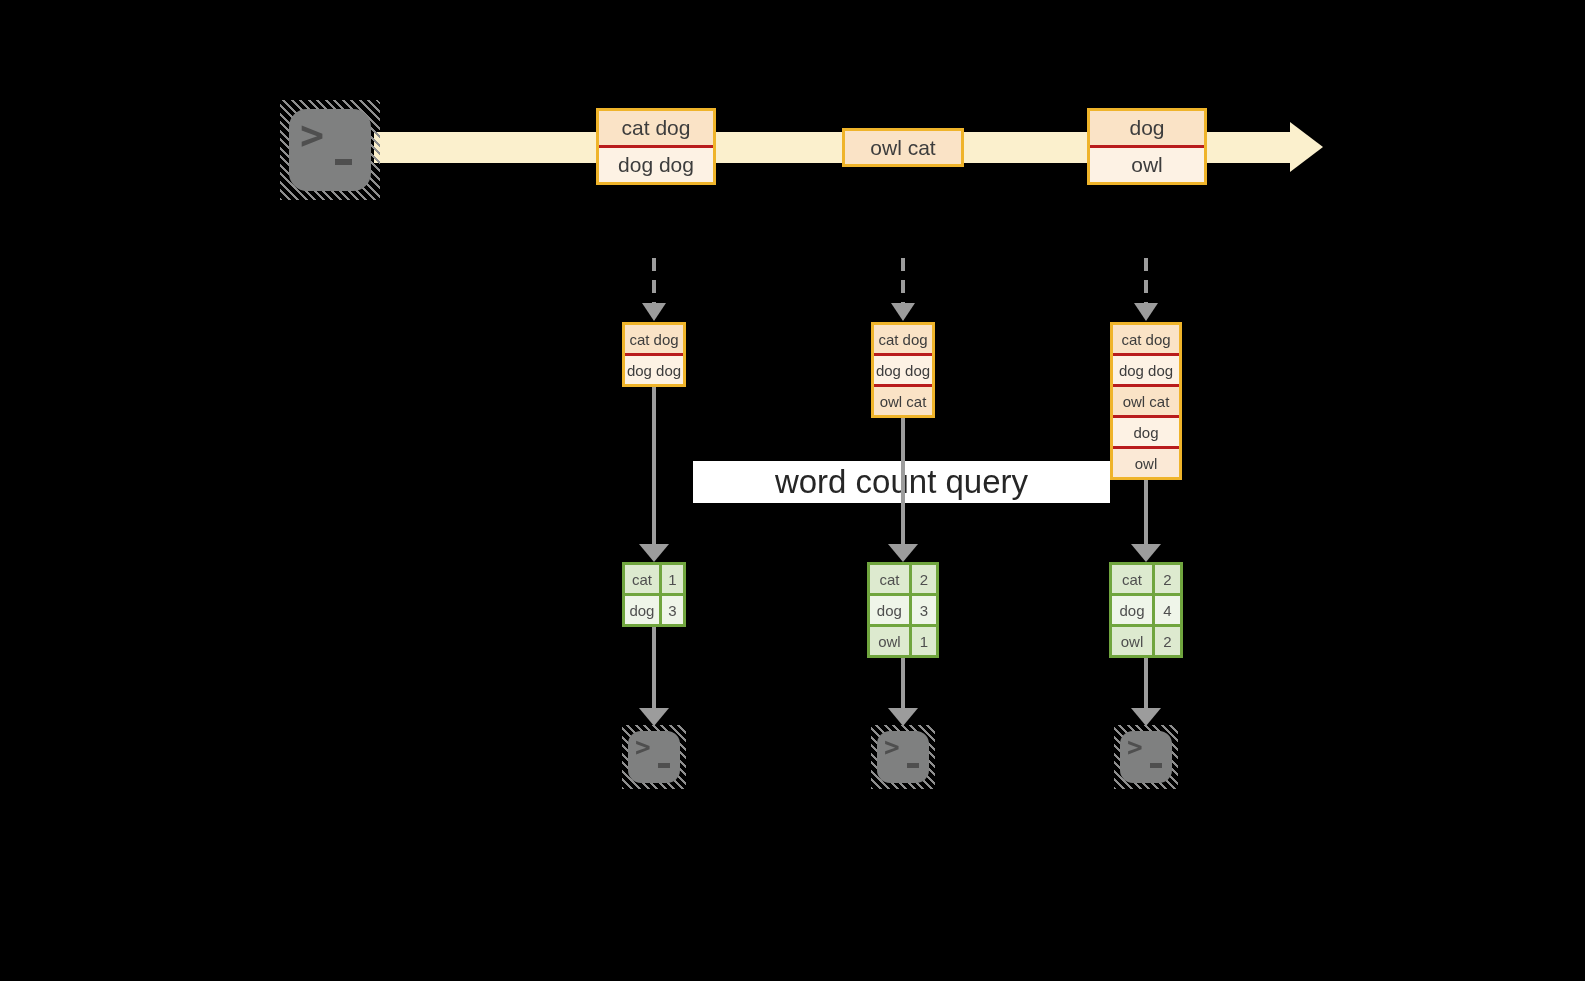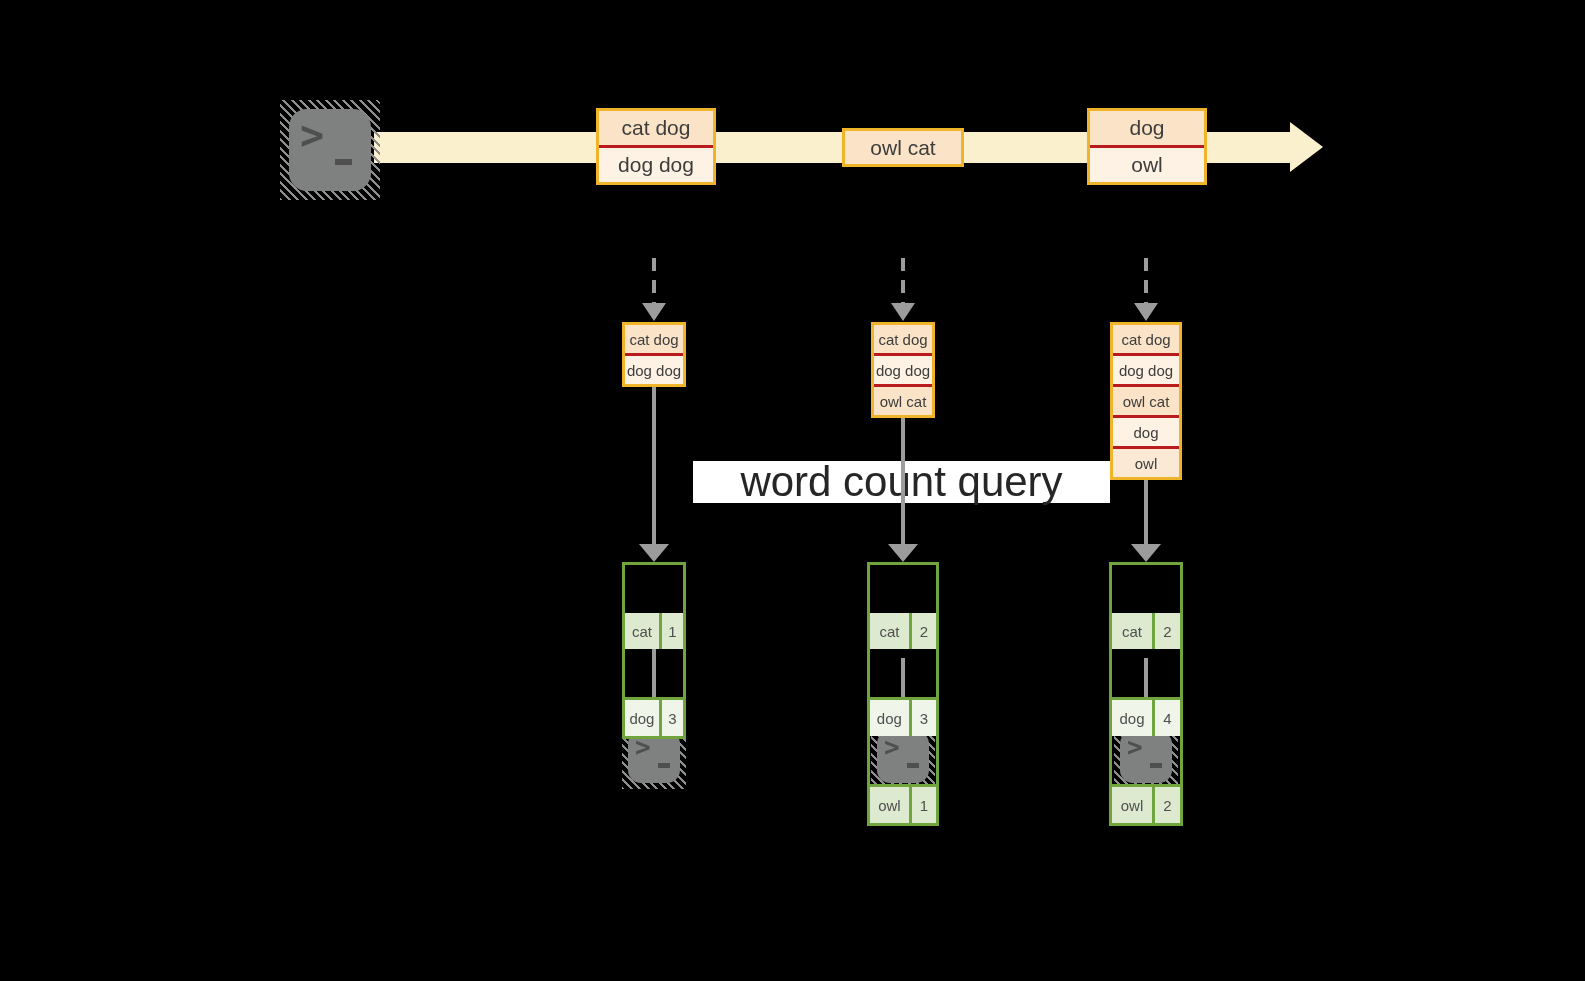--- a/index.html
+++ b/index.html
@@ -34,26 +34,26 @@
     background:repeating-linear-gradient(to bottom, #9c9c9c 0 13px, transparent 13px 22px); }
   .ahead { width:0; height:0;
     border-left:15px solid transparent; border-right:15px solid transparent;
     border-top:18px solid #9c9c9c; }
   .dhead { border-left-width:12px; border-right-width:12px; }
 
   
   .queryband {
     left:693px; top:461px; width:417px; height:42px; background:#ffffff;
     display:flex; align-items:center; justify-content:center;
-    font-size:42px; color:#262626; z-index:1;
+    font-size:33px; color:#262626; z-index:1;
   }
 
   
   .gtable { border:3px solid #70a53e; box-sizing:border-box; z-index:2; }
-  .trow { display:flex; height:36px;margin-top:48px; }
+  .trow { display:flex; height:28px; }
   .trow + .trow { border-top:3px solid #70a53e; }
   .tcell { display:flex; align-items:center; justify-content:center;
     font-size:15px; color:#4f4f4f; }
   .wcell { flex:1.6; }
   .ncell { flex:1; border-left:3px solid #70a53e; }
   .grow-a { background:#ddeacf; }
   .grow-b { background:#eff5e9; }
 
   
   .term { background:repeating-linear-gradient(45deg, #8f8f8f 0 2px, transparent 2px 6px); }

